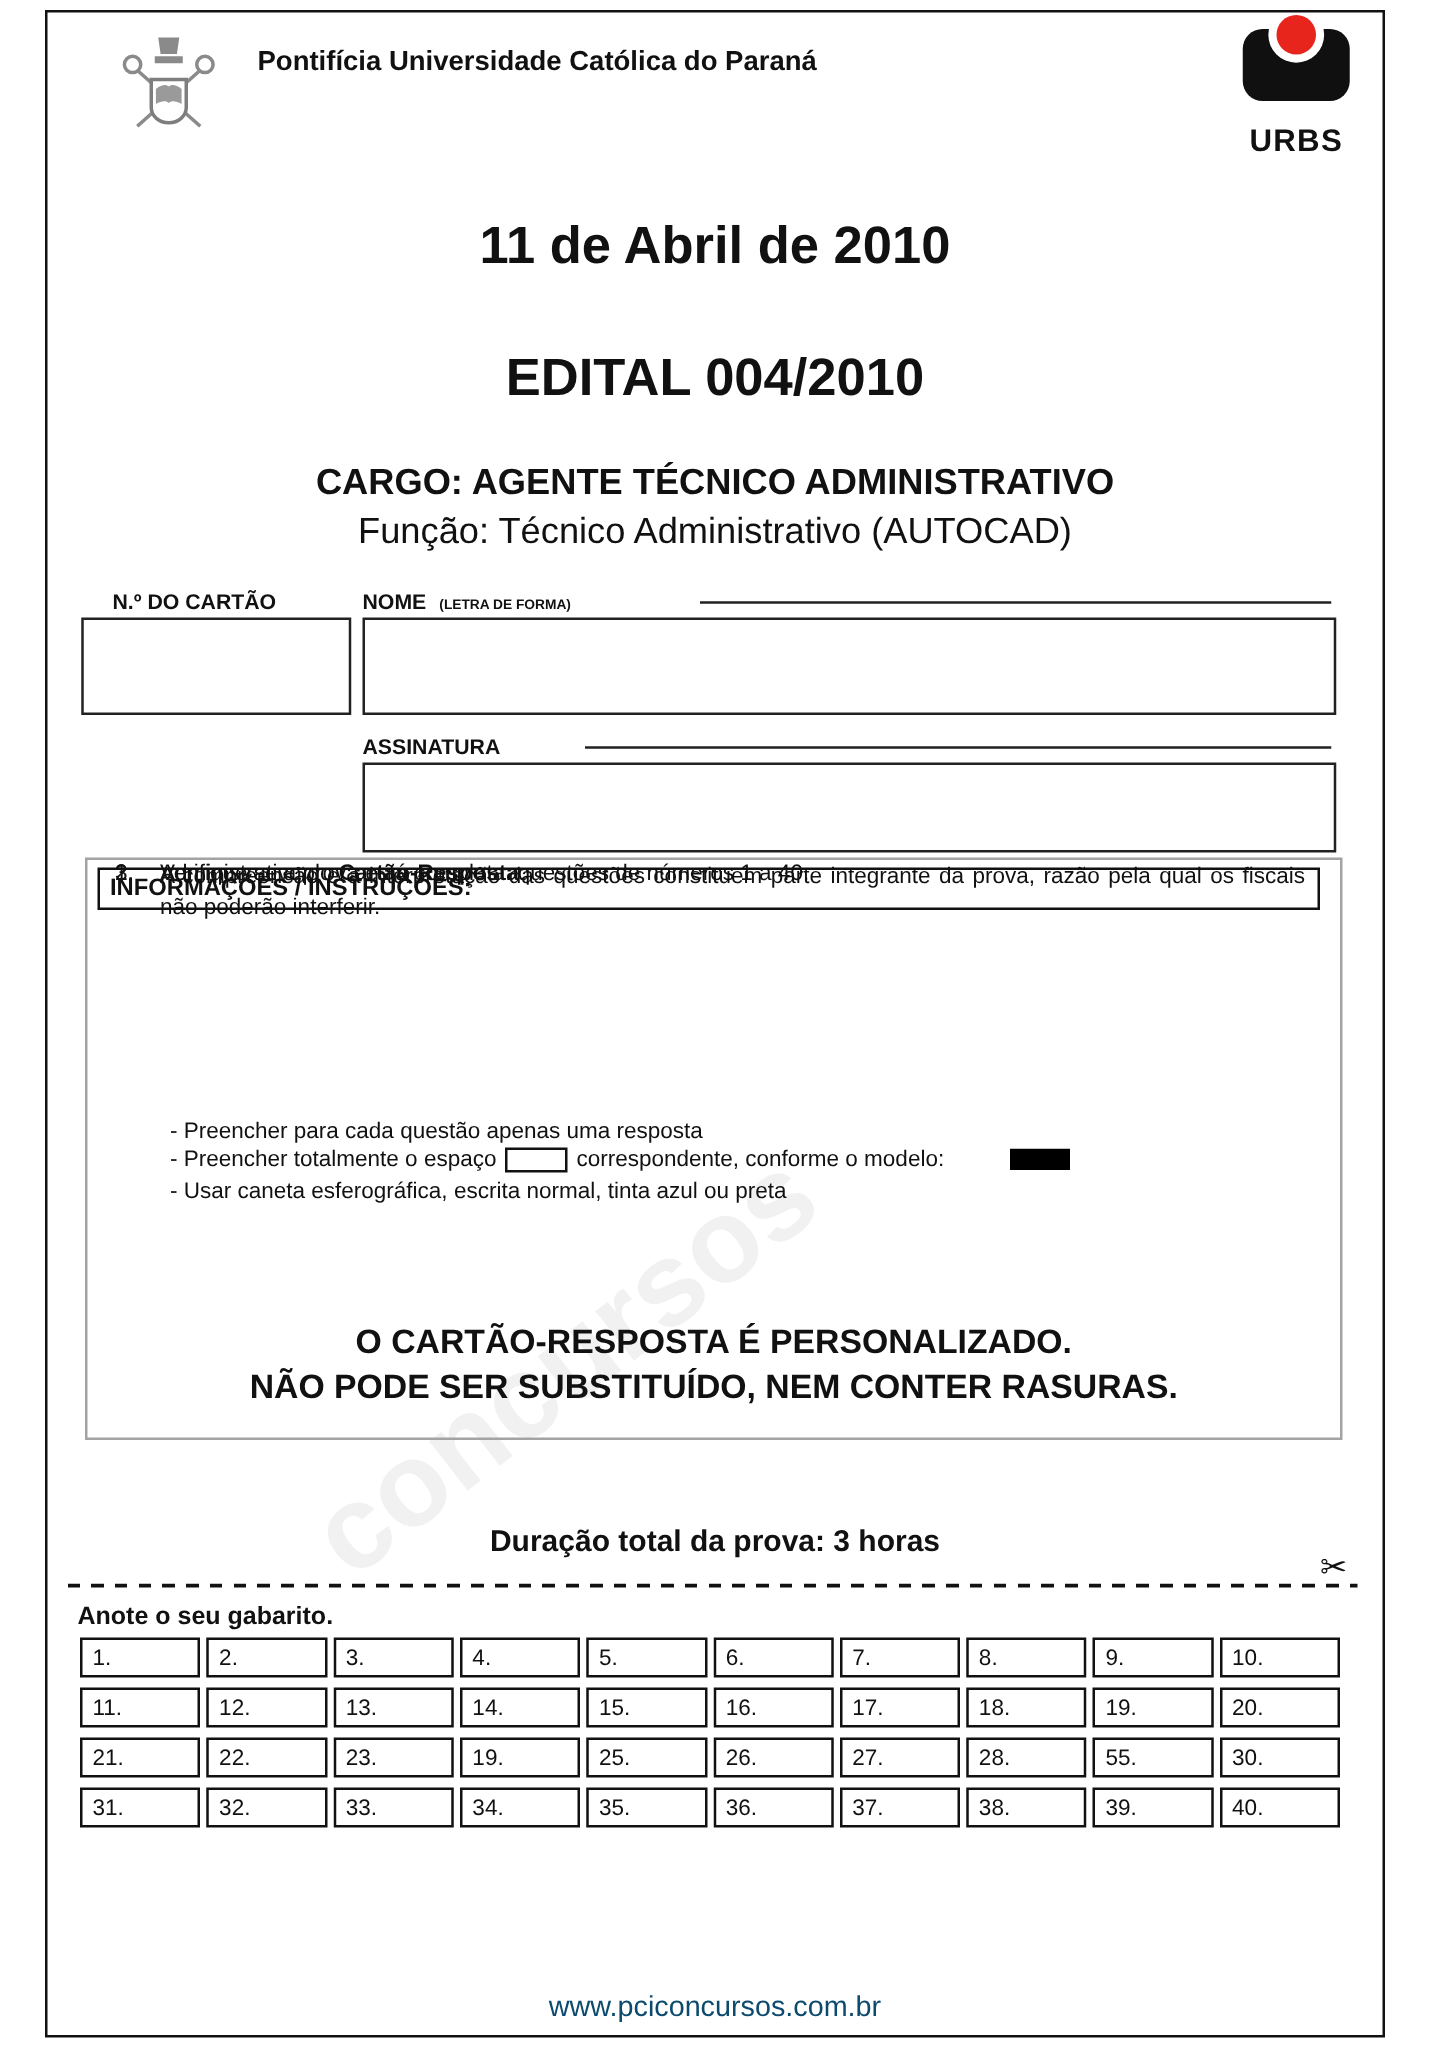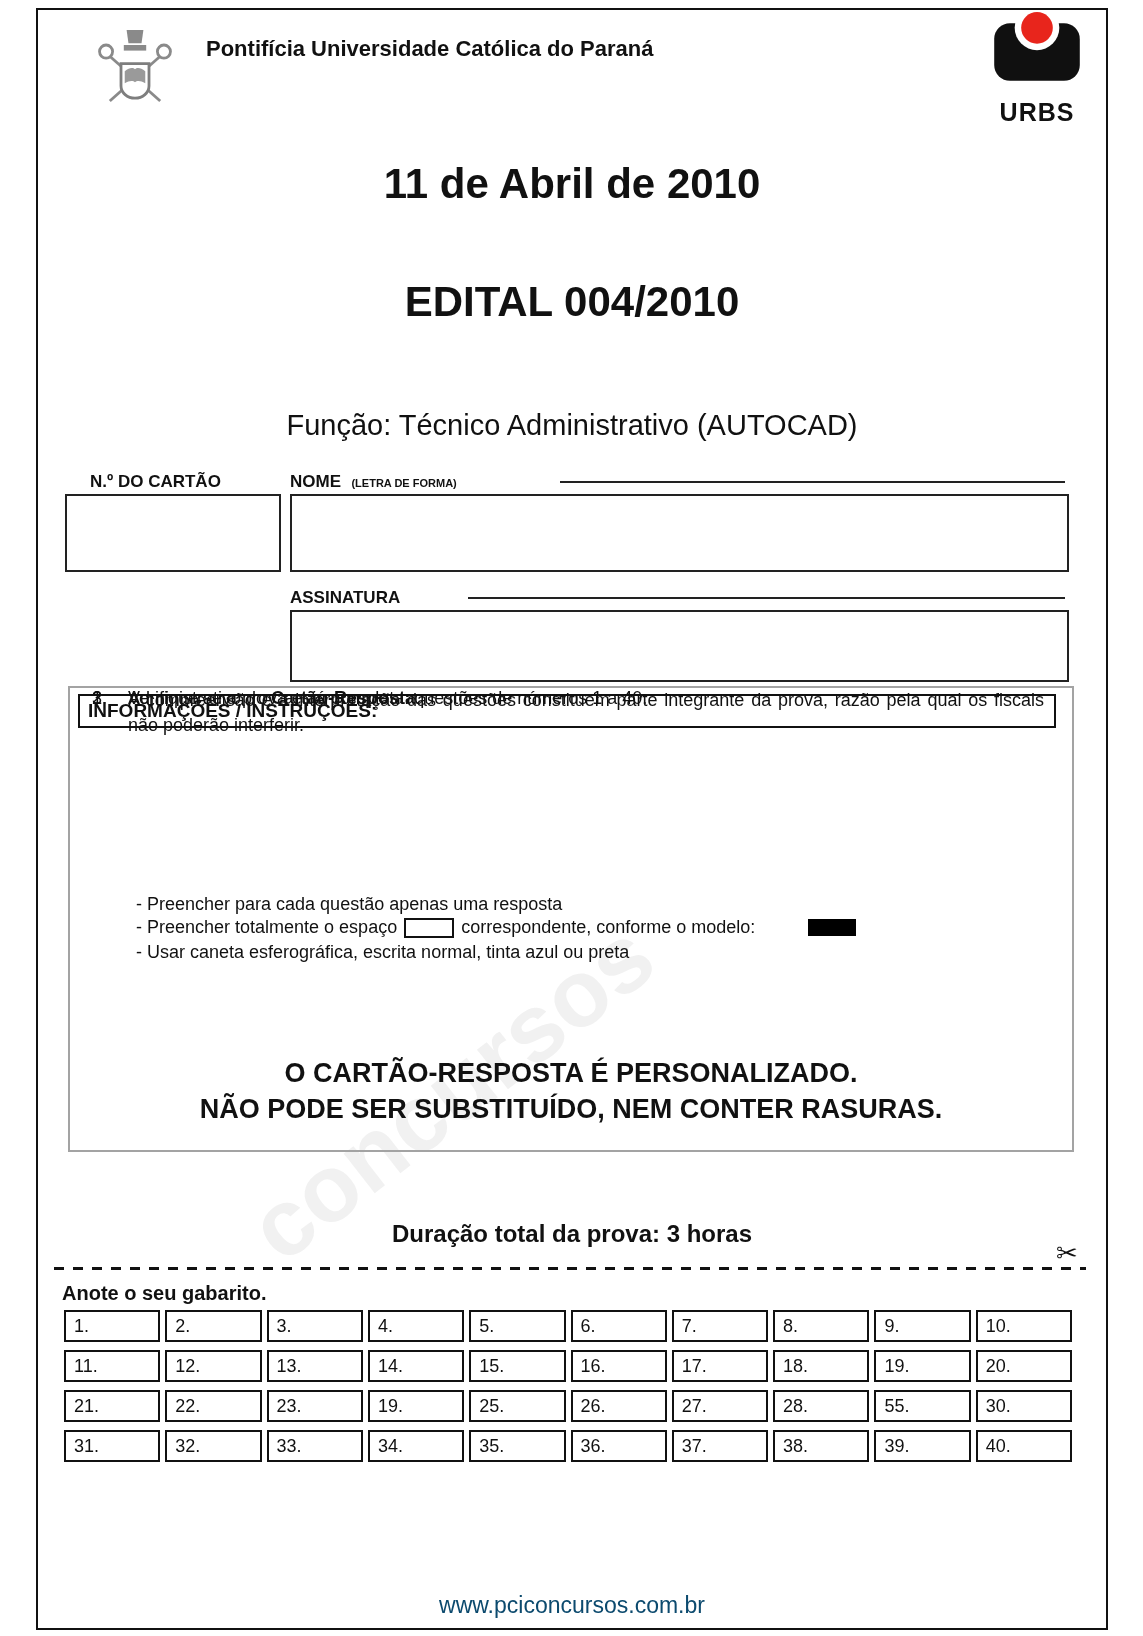--- a/index.html
+++ b/index.html
@@ -16,21 +16,21 @@
   .center{width:100%;text-align:center;}
 
   
   .puc-logo{left:55px;top:16px;width:84px;height:94px;}
   .header-text{left:168px;top:28px;}
   .header-line{font-size:22px;font-weight:bold;line-height:1.0;margin-bottom:16px;white-space:nowrap;}
   .urbs-logo{left:948px;top:2px;width:102px;text-align:center;}
   .urbs-label{font-size:25px;font-weight:bold;letter-spacing:1px;margin-top:2px;}
 
   
-  .date-title{top:150px;font-size:42px;font-weight:bold;}
+  .date-title{top:162px;font-size:42px;font-weight:bold;}
   .edital-title{top:268px;font-size:42px;font-weight:bold;}
   .cargo-title{top:360px;font-size:29px;font-weight:bold;}
   .funcao-title{top:399px;font-size:29px;}
 
   
   .card-label{left:52px;top:462px;font-size:17px;font-weight:bold;}
   .field-box{border:2px solid #222;background:#fff;}
   .card-box{left:27px;top:484px;width:212px;height:74px;}
   .name-label-row{left:252px;top:462px;white-space:nowrap;}
   .label-main{font-size:17px;font-weight:bold;}
@@ -111,20 +111,21 @@
       <svg viewBox="0 0 100 86" width="100" height="80">
         <rect x="4" y="12" width="92" height="62" rx="17" fill="#101010"></rect>
         <circle cx="50" cy="17" r="24" fill="#ffffff"></circle>
         <circle cx="50" cy="17" r="17" fill="#e8251c"></circle>
       </svg>
       <div class="urbs-label">URBS</div>
     </div>
 
     <div class="abs center date-title">11 de Abril de 2010</div>
     <div class="abs center edital-title">EDITAL 004/2010</div>
+    <div class="abs center cargo-title">CARGO: AGENTE TÉCNICO ADMINISTRATIVO</div>
     <div class="abs center funcao-title">Função: Técnico Administrativo (AUTOCAD)</div>
 
     <div class="abs card-label">N.º DO CARTÃO</div>
     <div class="abs field-box card-box"></div>
 
     <div class="abs name-label-row">
       <span class="label-main">NOME</span>
       <span class="label-hint">(LETRA DE FORMA)</span>
     </div>
     <div class="abs hline name-line"></div>

